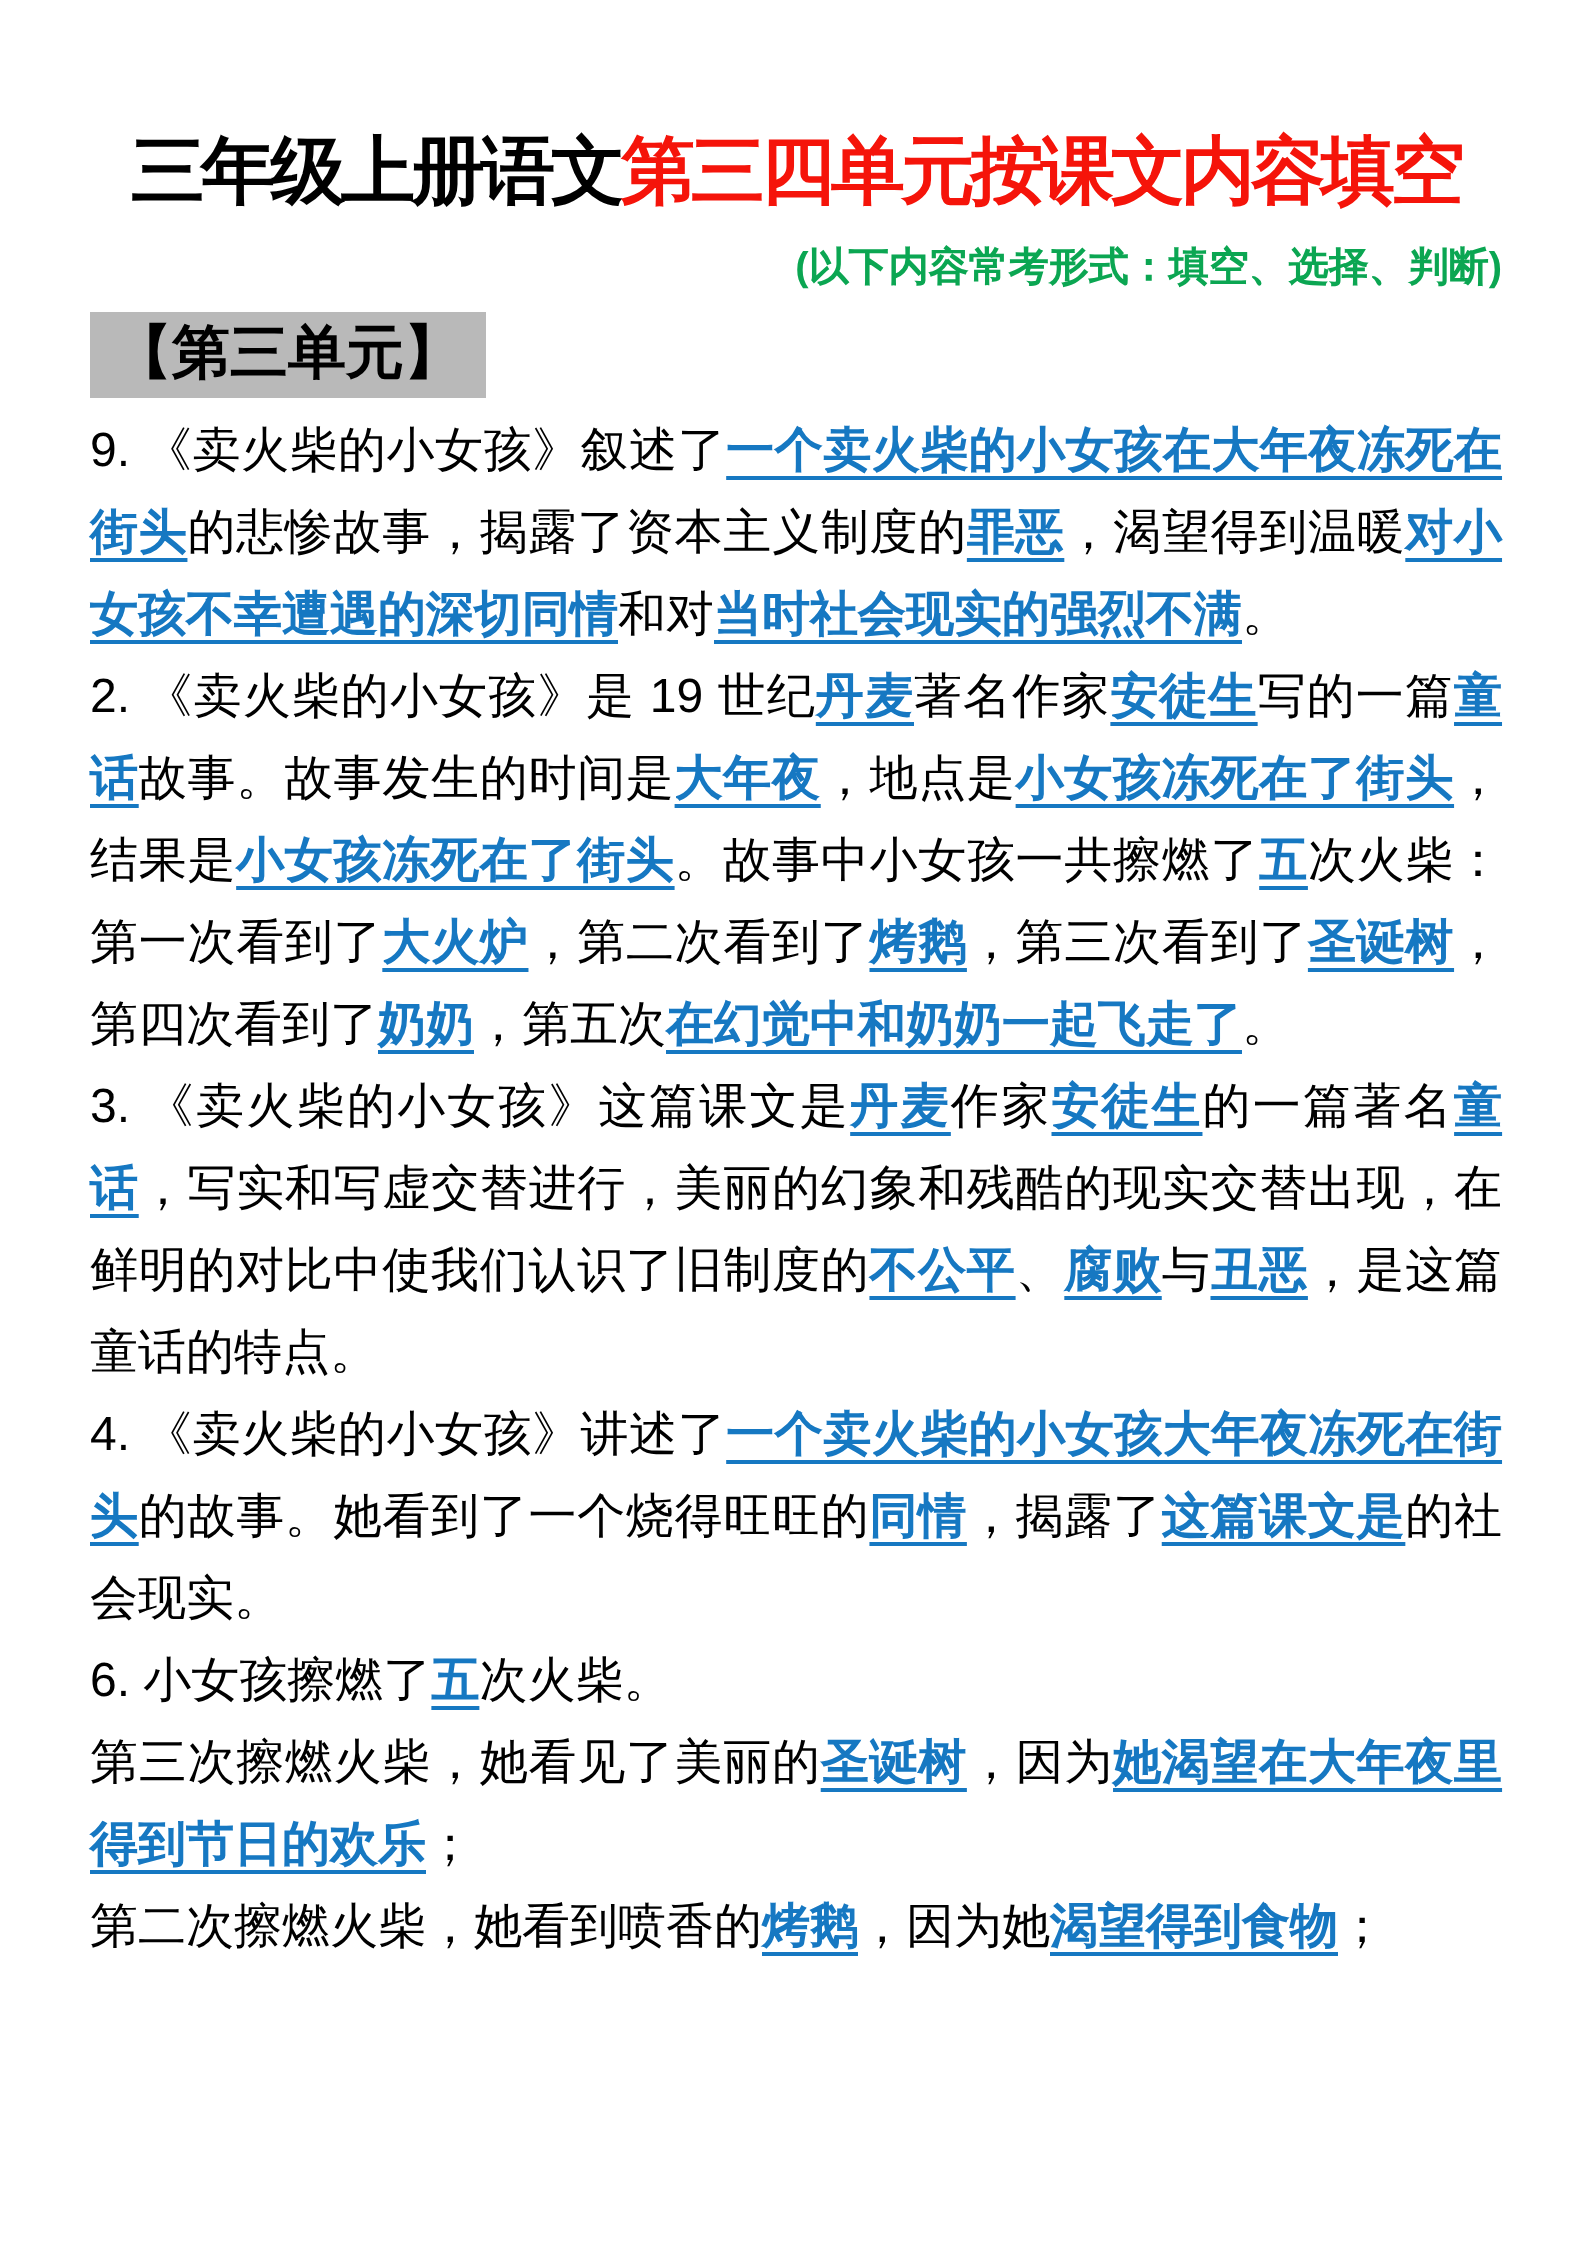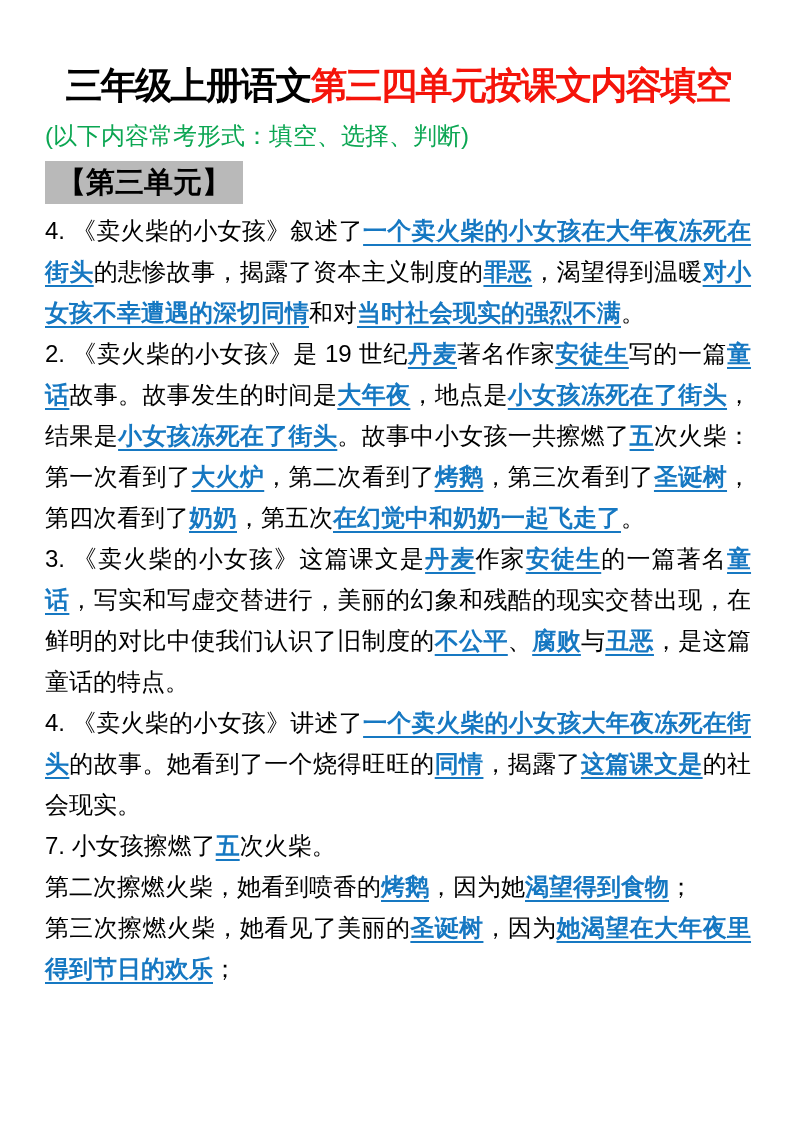--- a/index.html
+++ b/index.html
@@ -24,24 +24,24 @@
     text-align:center;
     font-size:37px;
     line-height:1.2;
     font-weight:900;
     letter-spacing:-2px;
     color:#000;
     white-space:nowrap;
   }
   .title .t-red{color:var(--red);}
   .subtitle{
-    text-align:left;
+    text-align:right;
     color:var(--green);
-    font-weight:normal;
-    font-size:24px;
+    font-weight:bold;
+    font-size:20px;
     line-height:1.2;
     margin:0 0 10px 0;
   }
   .section-wrap{
     text-align:left;
     margin:0 0 6px 0;
   }
   .section-badge{
     display:inline-block;
     background:var(--graybg);
@@ -74,21 +74,21 @@
 <div class="page">
   <h1 class="title"><span class="t-black">三年级上册语文</span><span class="t-red">第三四单元按课文内容填空</span></h1>
 
   <div class="subtitle">(以下内容常考形式：填空、选择、判断)</div>
 
   <div class="section-wrap">
     <span class="section-badge">【第三单元】</span>
   </div>
 
   <div class="body-text" id="paragraphs">
-      <p class="para"><span class="plain">4. 《卖火柴的小女孩》叙述了</span><span class="blank">一个卖火柴的小女孩在大年夜冻死在街头</span><span class="plain">的悲惨故事，揭露了资本主义制度的</span><span class="blank">罪恶</span><span class="plain">，渴望得到温暖</span><span class="blank">对小女孩不幸遭遇的深切同情</span><span class="plain">和对</span><span class="blank">当时社会现实的强烈不满</span><span class="plain">。</span></p>
+      <p class="para"><span class="plain">9. 《卖火柴的小女孩》叙述了</span><span class="blank">一个卖火柴的小女孩在大年夜冻死在街头</span><span class="plain">的悲惨故事，揭露了资本主义制度的</span><span class="blank">罪恶</span><span class="plain">，渴望得到温暖</span><span class="blank">对小女孩不幸遭遇的深切同情</span><span class="plain">和对</span><span class="blank">当时社会现实的强烈不满</span><span class="plain">。</span></p>
       <p class="para"><span class="plain">2. 《卖火柴的小女孩》是 19 世纪</span><span class="blank">丹麦</span><span class="plain">著名作家</span><span class="blank">安徒生</span><span class="plain">写的一篇</span><span class="blank">童话</span><span class="plain">故事。故事发生的时间是</span><span class="blank">大年夜</span><span class="plain">，地点是</span><span class="blank">小女孩冻死在了街头</span><span class="plain">，结果是</span><span class="blank">小女孩冻死在了街头</span><span class="plain">。故事中小女孩一共擦燃了</span><span class="blank">五</span><span class="plain">次火柴：第一次看到了</span><span class="blank">大火炉</span><span class="plain">，第二次看到了</span><span class="blank">烤鹅</span><span class="plain">，第三次看到了</span><span class="blank">圣诞树</span><span class="plain">，第四次看到了</span><span class="blank">奶奶</span><span class="plain">，第五次</span><span class="blank">在幻觉中和奶奶一起飞走了</span><span class="plain">。</span></p>
       <p class="para"><span class="plain">3. 《卖火柴的小女孩》这篇课文是</span><span class="blank">丹麦</span><span class="plain">作家</span><span class="blank">安徒生</span><span class="plain">的一篇著名</span><span class="blank">童话</span><span class="plain">，写实和写虚交替进行，美丽的幻象和残酷的现实交替出现，在鲜明的对比中使我们认识了旧制度的</span><span class="blank">不公平</span><span class="plain">、</span><span class="blank">腐败</span><span class="plain">与</span><span class="blank">丑恶</span><span class="plain">，是这篇童话的特点。</span></p>
       <p class="para"><span class="plain">4. 《卖火柴的小女孩》讲述了</span><span class="blank">一个卖火柴的小女孩大年夜冻死在街头</span><span class="plain">的故事。她看到了一个烧得旺旺的</span><span class="blank">同情</span><span class="plain">，揭露了</span><span class="blank">这篇课文是</span><span class="plain">的社会现实。</span></p>
-      <p class="para"><span class="plain">7. 小女孩擦燃了</span><span class="blank">五</span><span class="plain">次火柴。</span></p>
+      <p class="para"><span class="plain">6. 小女孩擦燃了</span><span class="blank">五</span><span class="plain">次火柴。</span></p>
+      <p class="para"><span class="plain">第三次擦燃火柴，她看见了美丽的</span><span class="blank">圣诞树</span><span class="plain">，因为</span><span class="blank">她渴望在大年夜里得到节日的欢乐</span><span class="plain">；</span></p>
       <p class="para"><span class="plain">第二次擦燃火柴，她看到喷香的</span><span class="blank">烤鹅</span><span class="plain">，因为她</span><span class="blank">渴望得到食物</span><span class="plain">；</span></p>
-      <p class="para"><span class="plain">第三次擦燃火柴，她看见了美丽的</span><span class="blank">圣诞树</span><span class="plain">，因为</span><span class="blank">她渴望在大年夜里得到节日的欢乐</span><span class="plain">；</span></p>
     </div>
 </div>
 
 </body></html>

